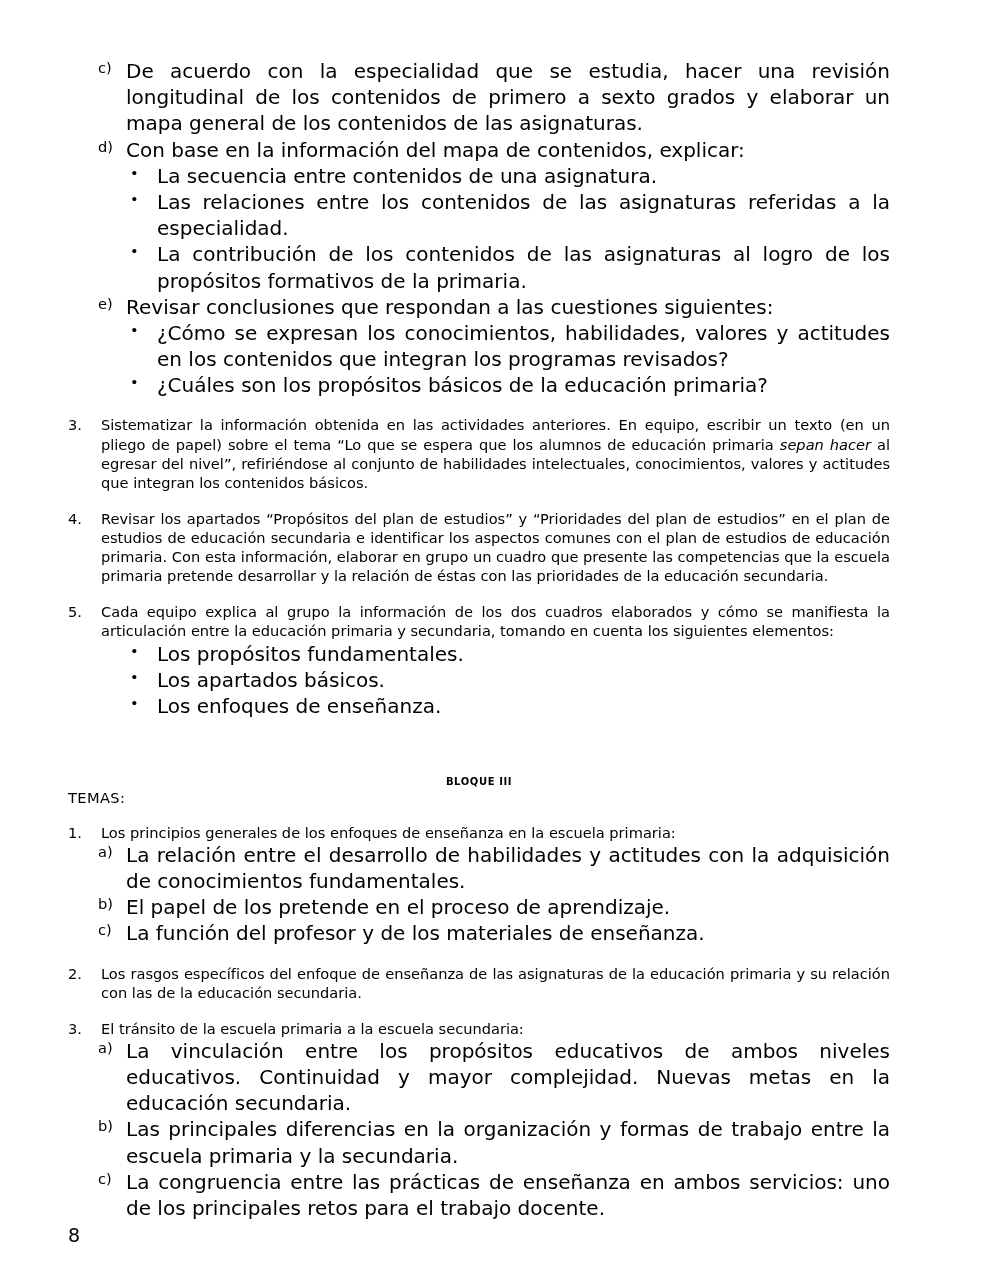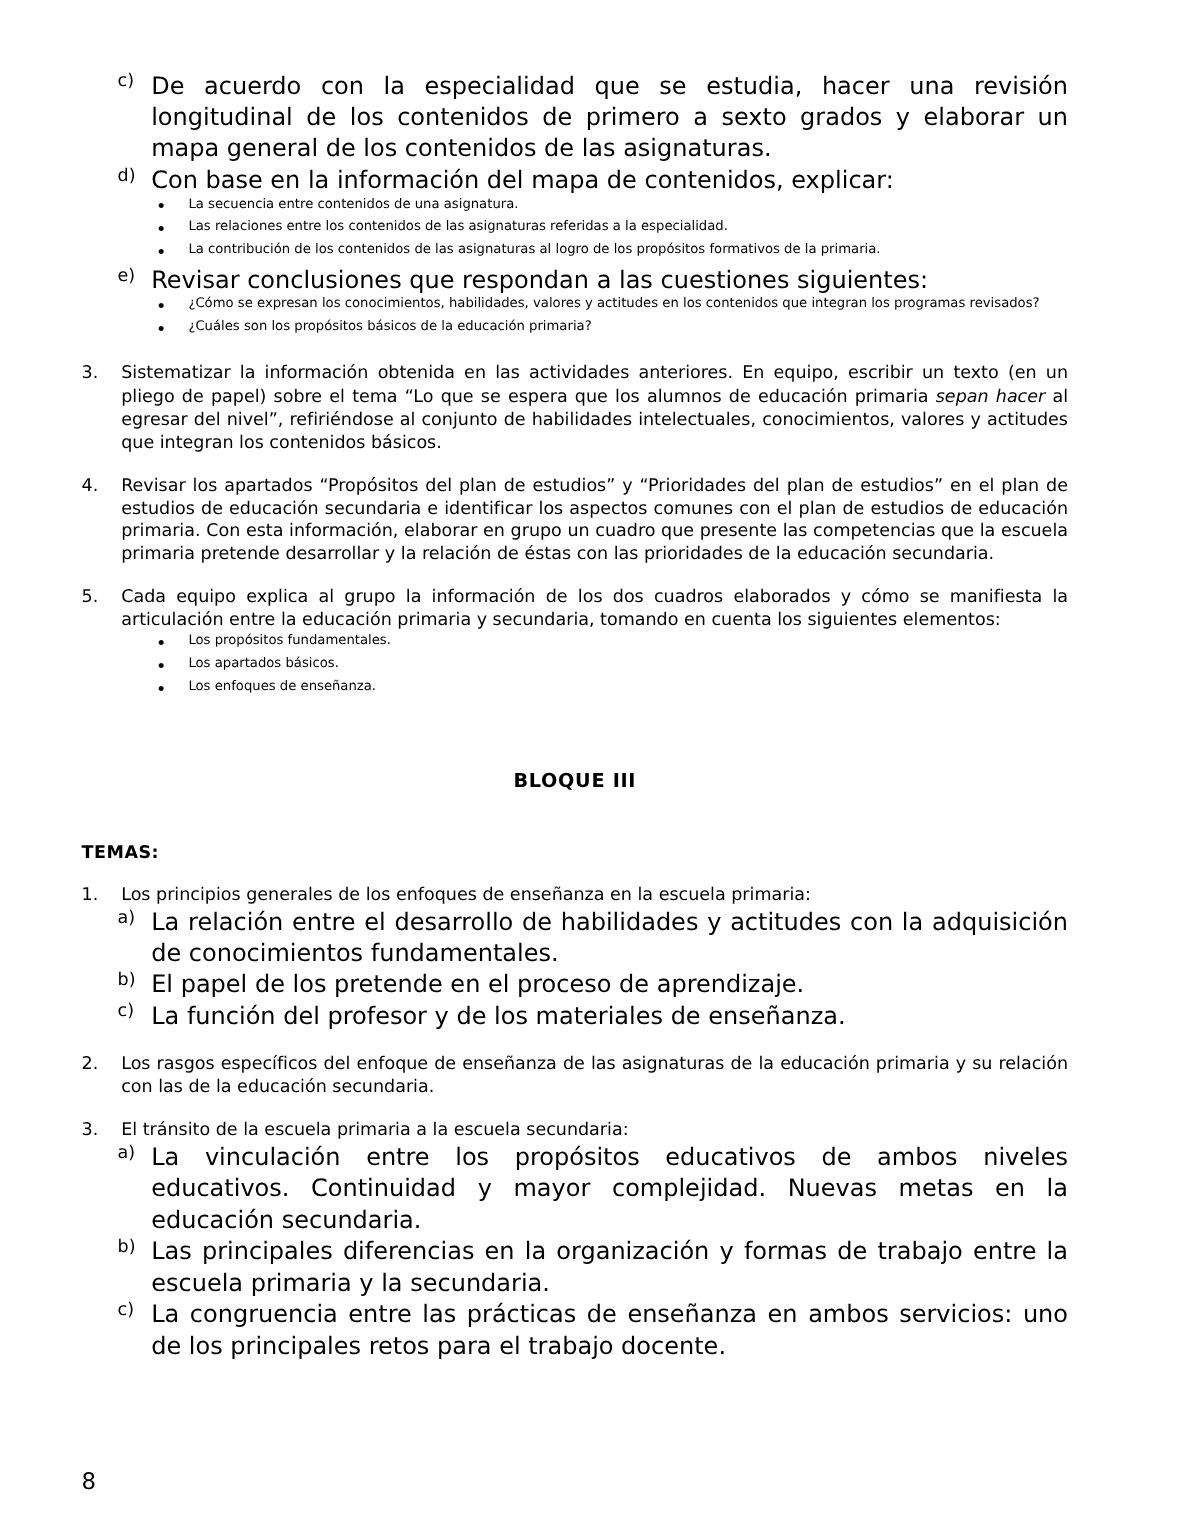--- a/index.html
+++ b/index.html
@@ -47,21 +47,21 @@
     margin-left: 62px;
   }
   .bullet-item .dot {
     width: 27px;
     flex: 0 0 27px;
     font-size: 14.6px;
     line-height: 1.31;
   }
   .bullet-item .body {
     flex: 1 1 auto;
-    font-size: 11px;
+    font-size: 20px;
     line-height: 1.31;
     text-align: justify;
   }
 
   
   .numbered-item {
     display: flex;
     margin-top: 17px;
   }
   .numbered-item .num {
@@ -79,29 +79,28 @@
 
   .sub-block { margin-top: 0; }
 
   em.ital { font-style: italic; }
 
   
   .block-heading {
     margin-top: 56px;
     text-align: center;
     font-weight: bold;
-    font-size: 16px;
+    font-size: 10px;
     line-height: 1.36;
     letter-spacing: 0.6px;
   }
   .block-heading .line2 { display: block; }
 
   .temas {
-    margin-top: 40px;
-    font-weight: bold;
+    font-weight: normal;
     font-size: 14.6px;
     letter-spacing: 0.4px;
   }
 
   
   .page-number {
     position: absolute;
     left: 68px;
     bottom: 34px;
     font-size: 19px;

